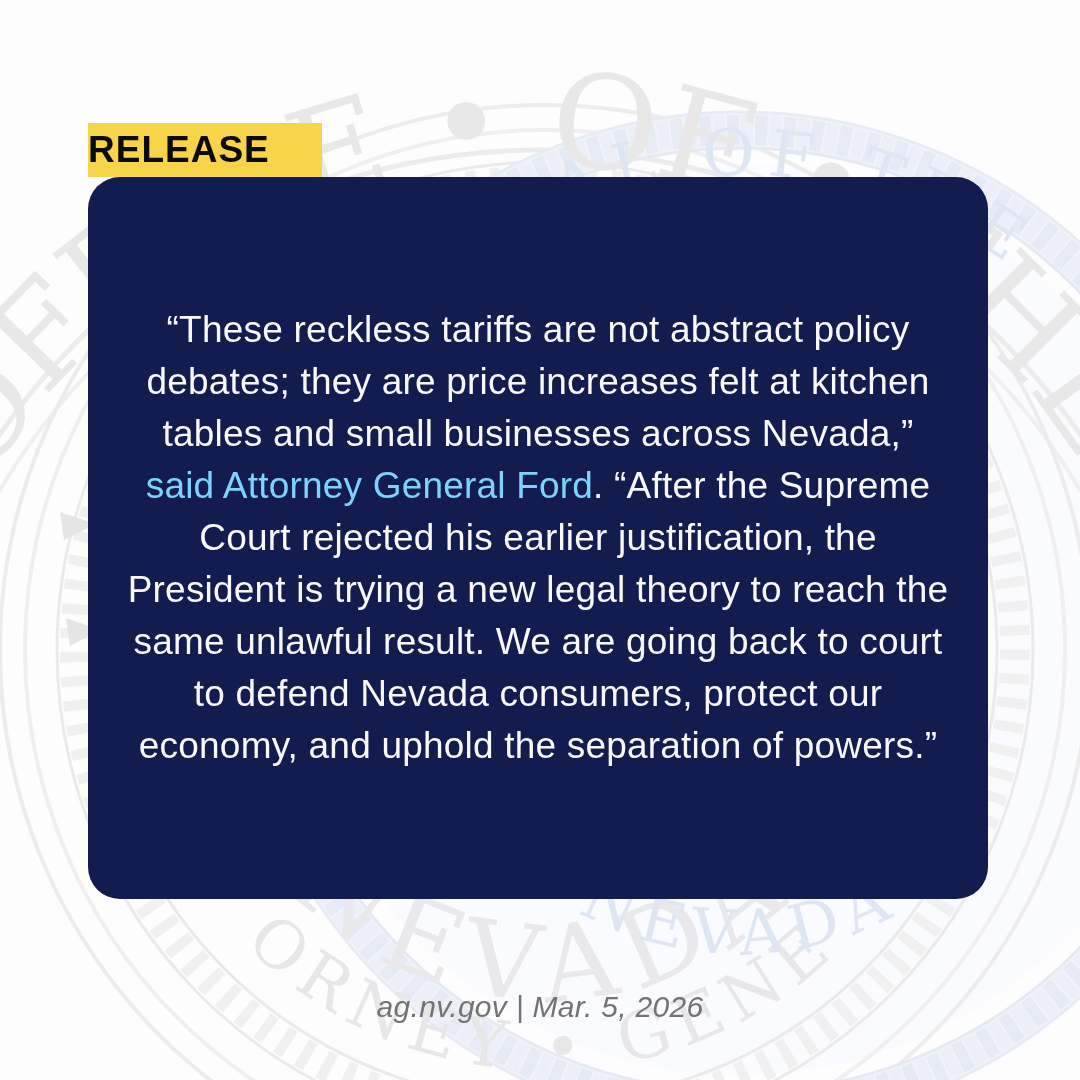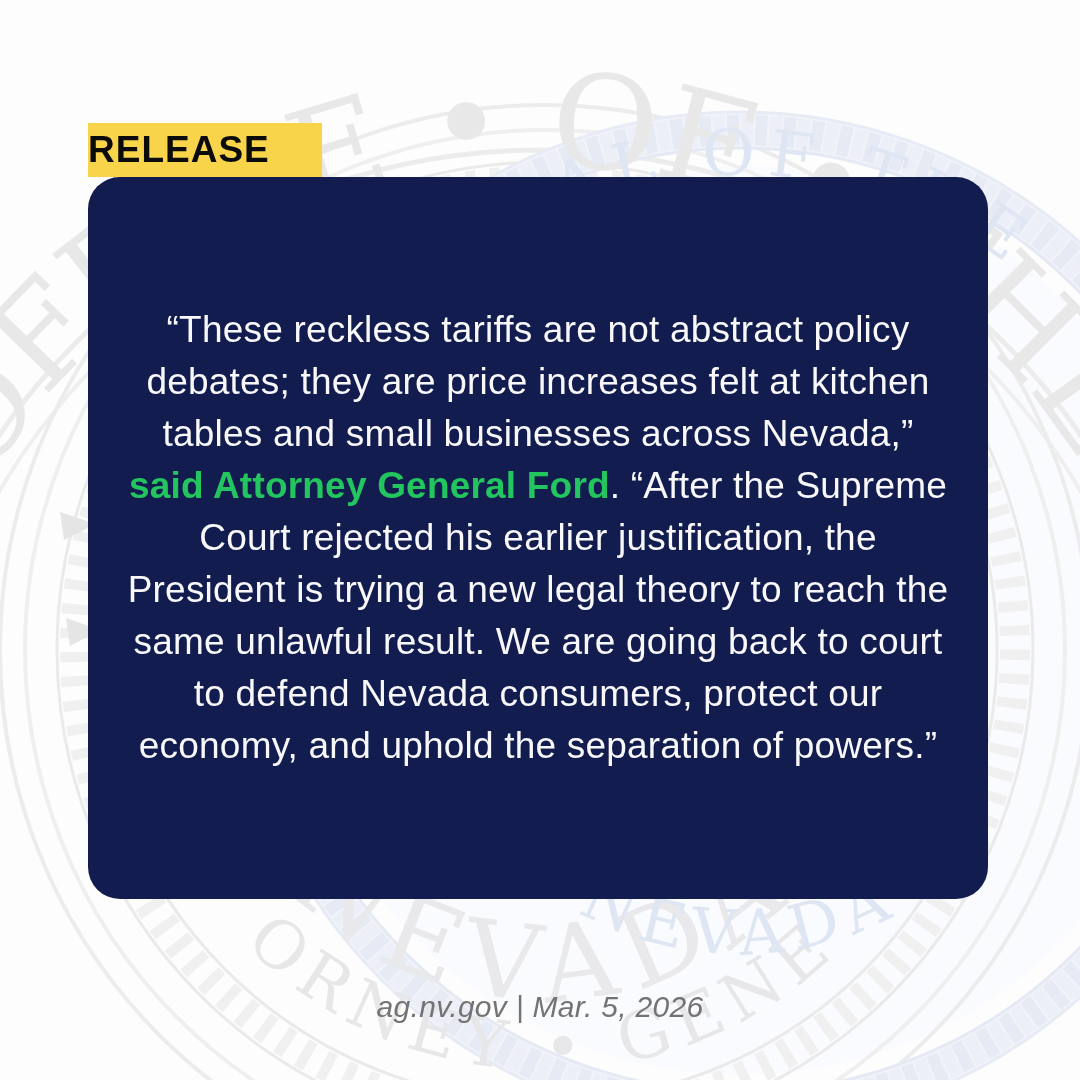--- a/index.html
+++ b/index.html
@@ -21,21 +21,21 @@
   .card{
     position:absolute;left:88px;top:177px;width:900px;height:722px;
     background:#121C4E;border-radius:32px;z-index:3;
     display:flex;align-items:center;justify-content:center;
   }
   .quote{
     width:828px;margin:0;text-align:center;
     font-size:37px;line-height:52px;letter-spacing:0.2px;
     color:#F8F8FA;font-family:"Liberation Sans",sans-serif;
   }
-  .quote .gold{color:#22c55e;font-weight:700;}
+  .quote .gold{color:#7dd3fc;font-weight:400;}
   .footer{
     position:absolute;left:0;top:990px;width:1080px;text-align:center;z-index:2;
   }
   .footer-text{
     font-size:30px;color:#737373;letter-spacing:0.3px;
     font-family:"Liberation Sans",sans-serif;
     font-style:italic;
   }
 </style>
 </head>

